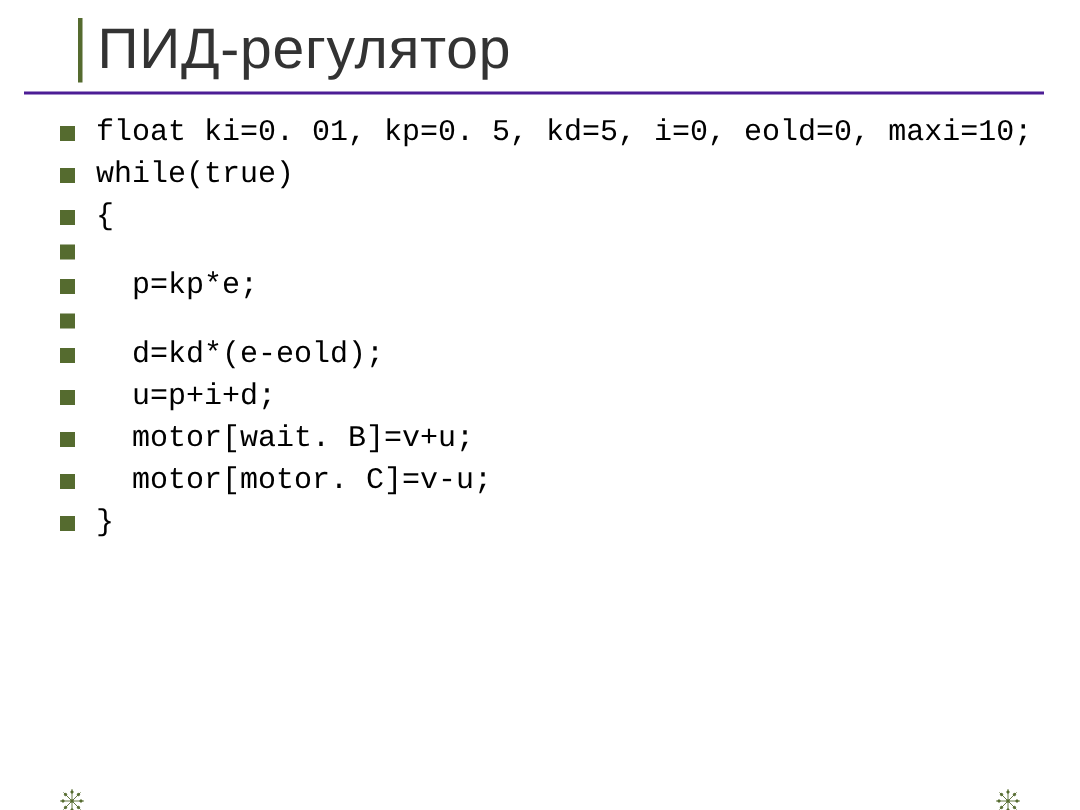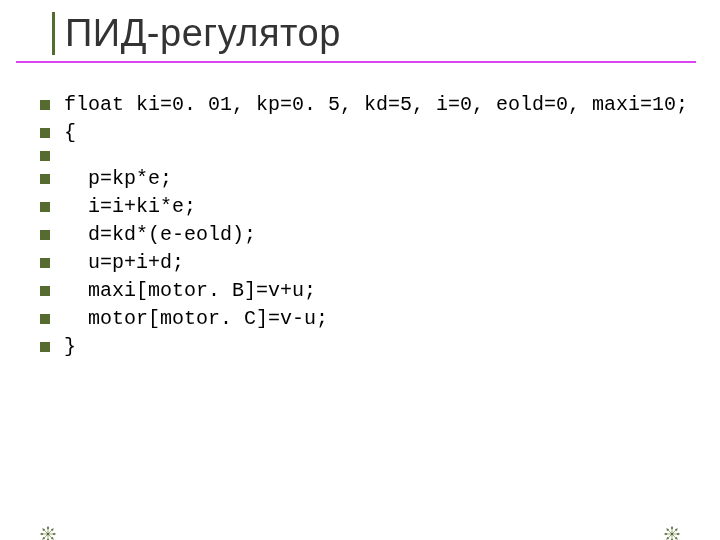--- a/index.html
+++ b/index.html
@@ -17,36 +17,36 @@
     }
     .slide {
       width: 100%;
       height: 100%;
       position: relative;
     }
     .title-bar {
       margin-top: 12px;
       margin-left: 16px;
       margin-right: 24px;
-      border-bottom: 2px solid #d946ef;
+      border-bottom: 2px solid #4c1d95;
       padding-bottom: 6px;
       padding-left: 36px;
     }
     .title-bar-inner {
       border-left: 3px solid #556b2f;
       padding-left: 10px;
     }
     .title {
       font-size: 38px;
       color: #333333;
       font-weight: normal;
       letter-spacing: 0.5px;
     }
     .content {
-      margin-top: 32px;
+      margin-top: 16px;
       margin-left: 40px;
     }
     .code-line {
       display: flex;
       align-items: center;
       margin-bottom: 8px;
       line-height: 1.0;
     }
     .bullet {
       width: 10px;
@@ -91,44 +91,47 @@
     </div>
   </div>
 
   <div class="content">
     <div class="code-line">
       <span class="bullet"></span>
       <span class="code-text">float ki=0. 01, kp=0. 5, kd=5, i=0, eold=0, maxi=10;</span>
     </div>
     <div class="code-line">
       <span class="bullet"></span>
+      <span class="code-text">while(true)</span>
+    </div>
+    <div class="code-line">
+      <span class="bullet"></span>
       <span class="code-text">{</span>
     </div>
     <div class="code-line">
       <span class="bullet"></span>
     </div>
     <div class="code-line">
       <span class="bullet"></span>
       <span class="code-text">  p=kp*e;</span>
     </div>
     <div class="code-line">
       <span class="bullet"></span>
-      <span class="code-text">  i=i+ki*e;</span>
     </div>
     <div class="code-line">
       <span class="bullet"></span>
       <span class="code-text">  d=kd*(e-eold);</span>
     </div>
     <div class="code-line">
       <span class="bullet"></span>
       <span class="code-text">  u=p+i+d;</span>
     </div>
     <div class="code-line">
       <span class="bullet"></span>
-      <span class="code-text">  maxi[motor. B]=v+u;</span>
+      <span class="code-text">  motor[wait. B]=v+u;</span>
     </div>
     <div class="code-line">
       <span class="bullet"></span>
       <span class="code-text">  motor[motor. C]=v-u;</span>
     </div>
     <div class="code-line">
       <span class="bullet"></span>
       <span class="code-text">}</span>
     </div>
   </div>

